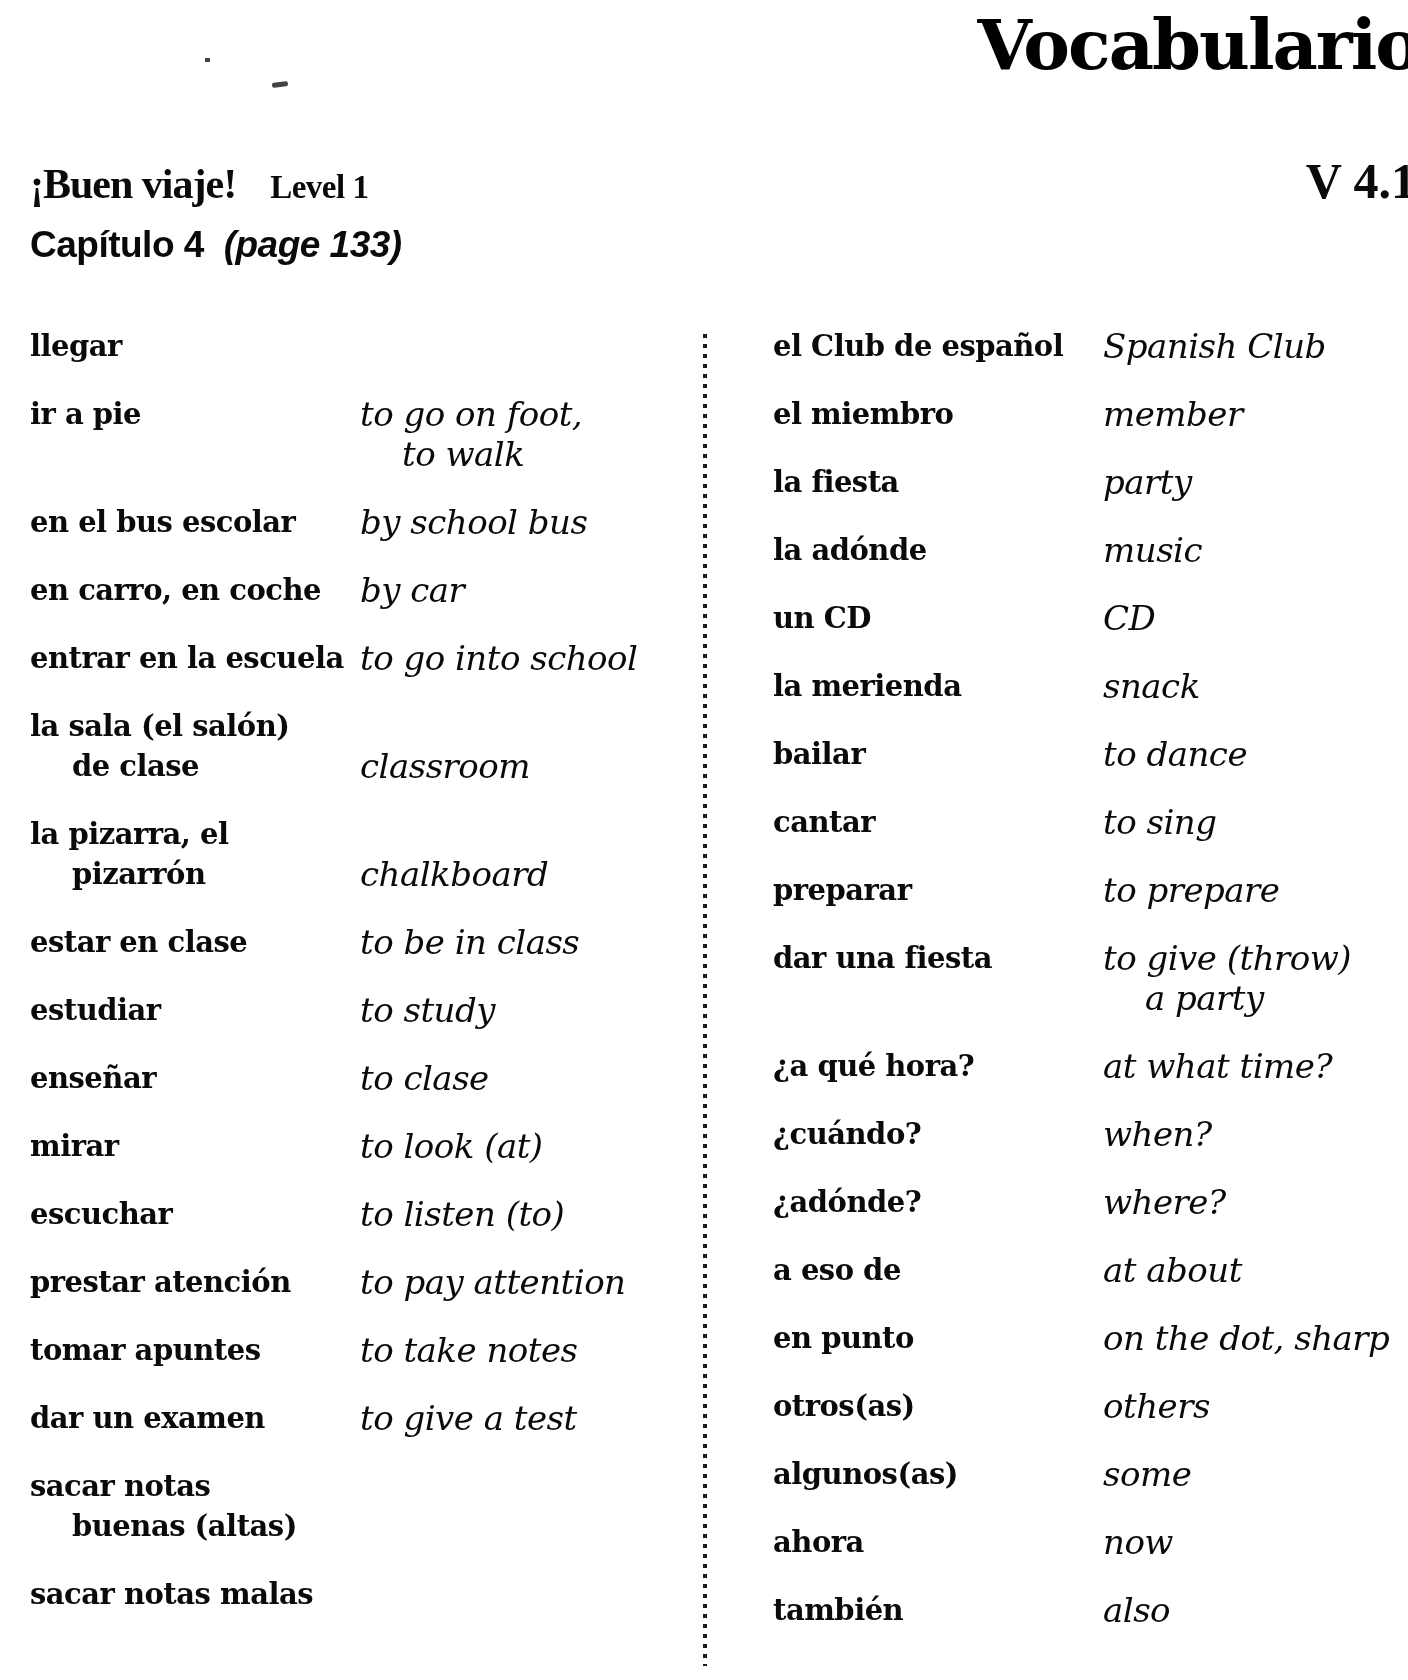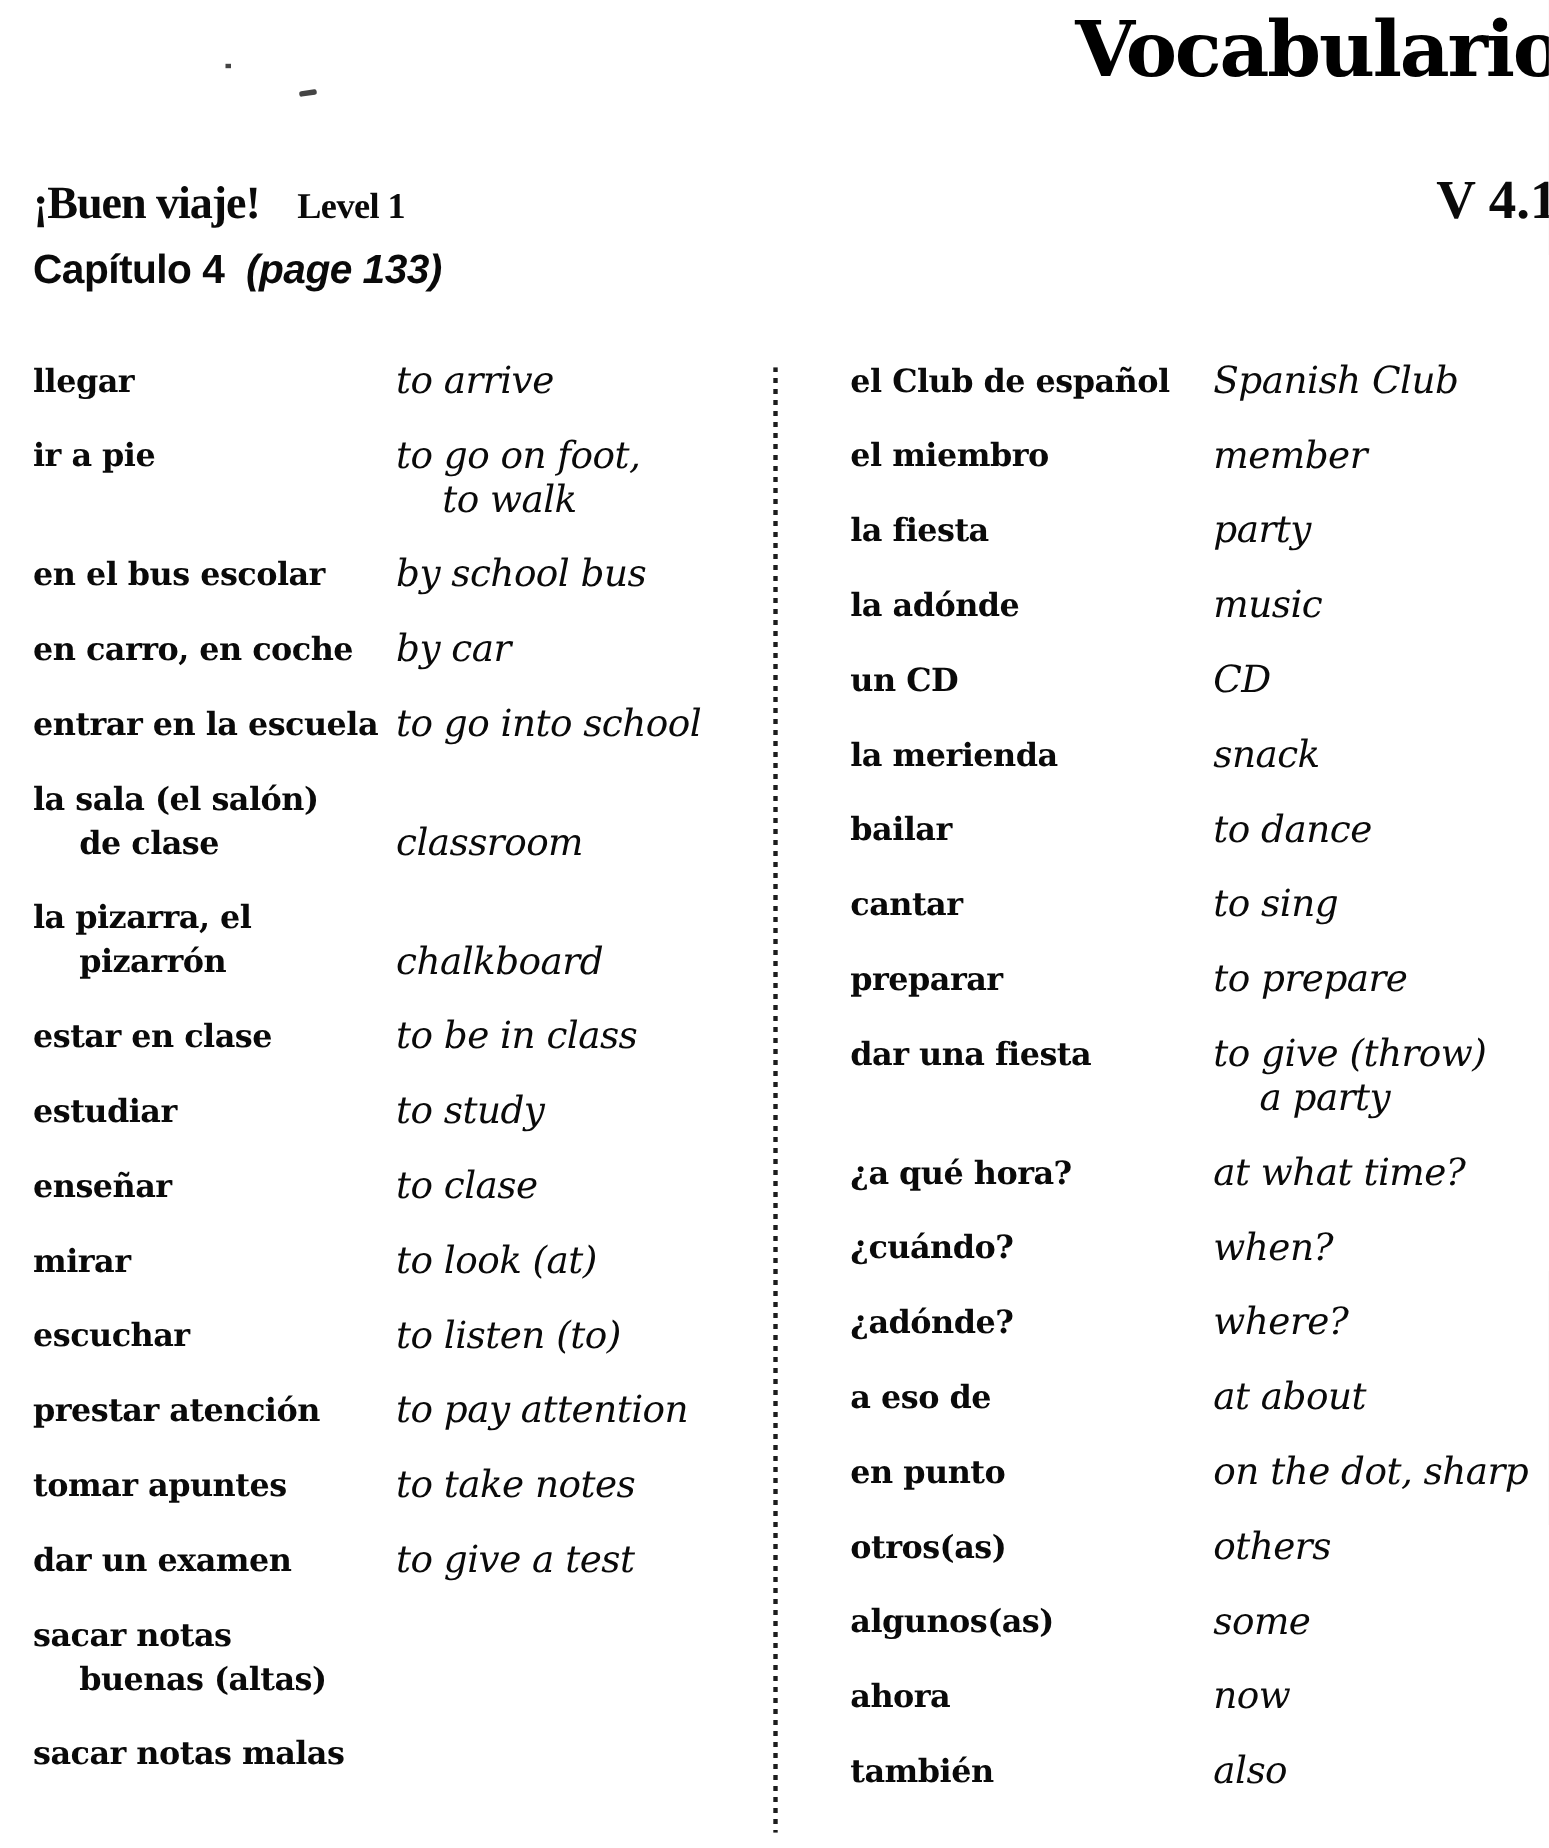--- a/index.html
+++ b/index.html
@@ -122,23 +122,20 @@
     <span>Capítulo 4</span>
     <span class="chapter-page">(page 133)</span>
   </div>
 
   <div class="columns">
     <div class="col col-left">
         <div class="vocab-row">
           <div class="term">
             <div class="line">llegar</div>
           </div>
-          <div class="translation">
-            <div class="line">to arrive</div>
-          </div>
         </div>
         <div class="vocab-row">
           <div class="term">
             <div class="line">ir a pie</div>
           </div>
           <div class="translation">
             <div class="line">to go on foot,</div>
             <div class="line indent">to walk</div>
           </div>
         </div>

